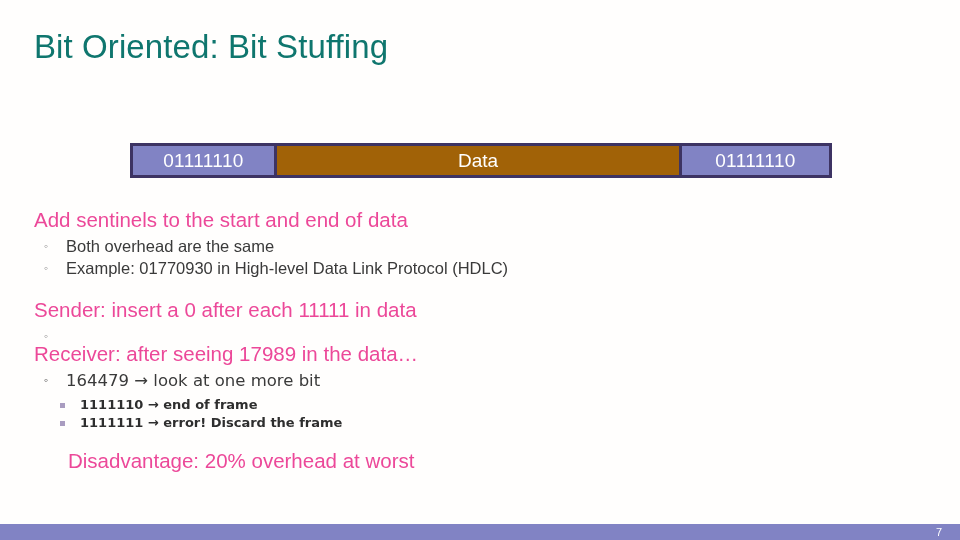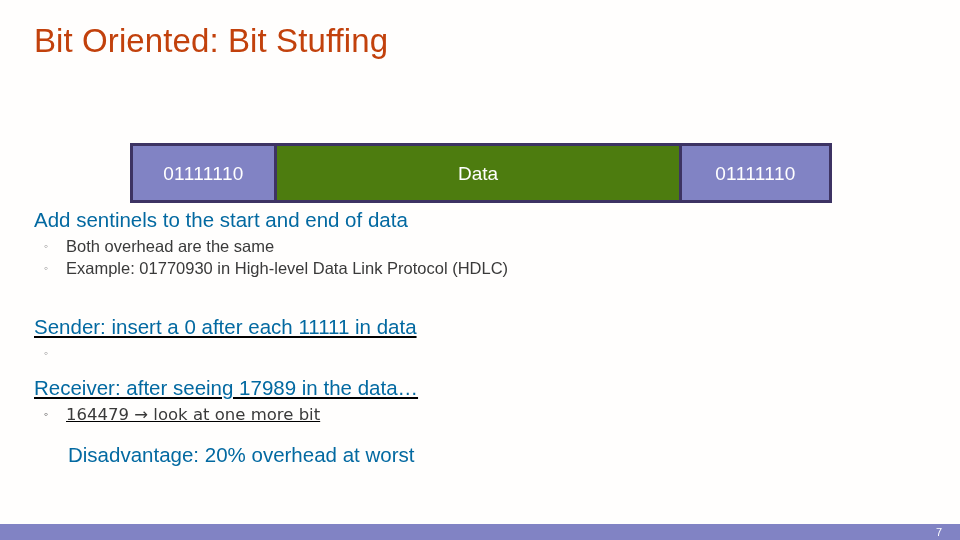--- a/index.html
+++ b/index.html
@@ -18,37 +18,37 @@
   #slide {
     position: absolute;
     inset: 0;
     background: #fffefd;
   }
 
   
   .slide-title {
     position: absolute;
     left: 34px;
-    top: 20px;
+    top: 26px;
     width: 880px;
     font-size: 33px;
     line-height: 42px;
-    color: #c2410c;
+    color: #0f766e;
     font-weight: 400;
     letter-spacing: 0.1px;
     white-space: nowrap;
   }
 
   
   .frame-diagram {
     position: absolute;
     left: 130px;
     top: 143px;
     width: 702px;
-    height: 60px;
+    height: 35px;
     display: flex;
     border: 3px solid #3d3363;
     box-sizing: border-box;
     background: #3d3363;
   }
   .frame-cell {
     display: flex;
     align-items: center;
     justify-content: center;
     color: #ffffff;
@@ -58,21 +58,21 @@
     height: 100%;
   }
   .cell-sentinel-left {
     width: 144px;
     background: #8183c4;
     border-right: 3px solid #3d3363;
     letter-spacing: 0.4px;
   }
   .cell-data {
     flex: 1 1 auto;
-    background: #4d7c0f;
+    background: #a16207;
   }
   .cell-sentinel-right {
     width: 150px;
     background: #8183c4;
     border-left: 3px solid #3d3363;
     letter-spacing: 0.4px;
   }
 
   
   .body-area {
@@ -80,24 +80,24 @@
     left: 0;
     top: 206px;
     width: 960px;
   }
 
   .lvl1 {
     margin: 0;
     padding: 0 0 0 34px;
     font-size: 20.5px;
     line-height: 27px;
-    color: #0369a1;
-    white-space: nowrap;
-  }
-  .block-gap   { margin-top: 34px; text-decoration: underline; }
+    color: #ec4899;
+    white-space: nowrap;
+  }
+  .block-gap   { margin-top: 17px; }
   .block-gap-s { margin-top: 15px; margin-left: 34px; }
 
   .lvl2-list {
     list-style: none;
     margin: 2px 0 0 0;
     padding: 0;
   }
   .lvl2 {
     position: relative;
     padding-left: 66px;
@@ -201,20 +201,30 @@
       <p class="lvl1">Receiver: after seeing 17989 in the data…</p>
       <ul class="lvl2-list">
         <li class="lvl2">
           <span class="marker">◦</span>
         </li>
         <li class="lvl2">
           <span class="marker">◦</span>
           <span class="arrow">164479 → look at one more bit</span>
         </li>
       </ul>
+      <ul class="lvl3-list">
+        <li class="lvl3">
+          <span class="marker-sq"></span>
+          <span class="arrow">1111110 → end of frame</span>
+        </li>
+        <li class="lvl3">
+          <span class="marker-sq"></span>
+          <span class="arrow">1111111 → error! Discard the frame</span>
+        </li>
+      </ul>
     </div>
 
     <div class="block-gap-s">
       <p class="lvl1">Disadvantage: 20% overhead at worst</p>
     </div>
 
   </div>
 
   <div class="footer-bar"></div>
   <div class="page-number">7</div>

